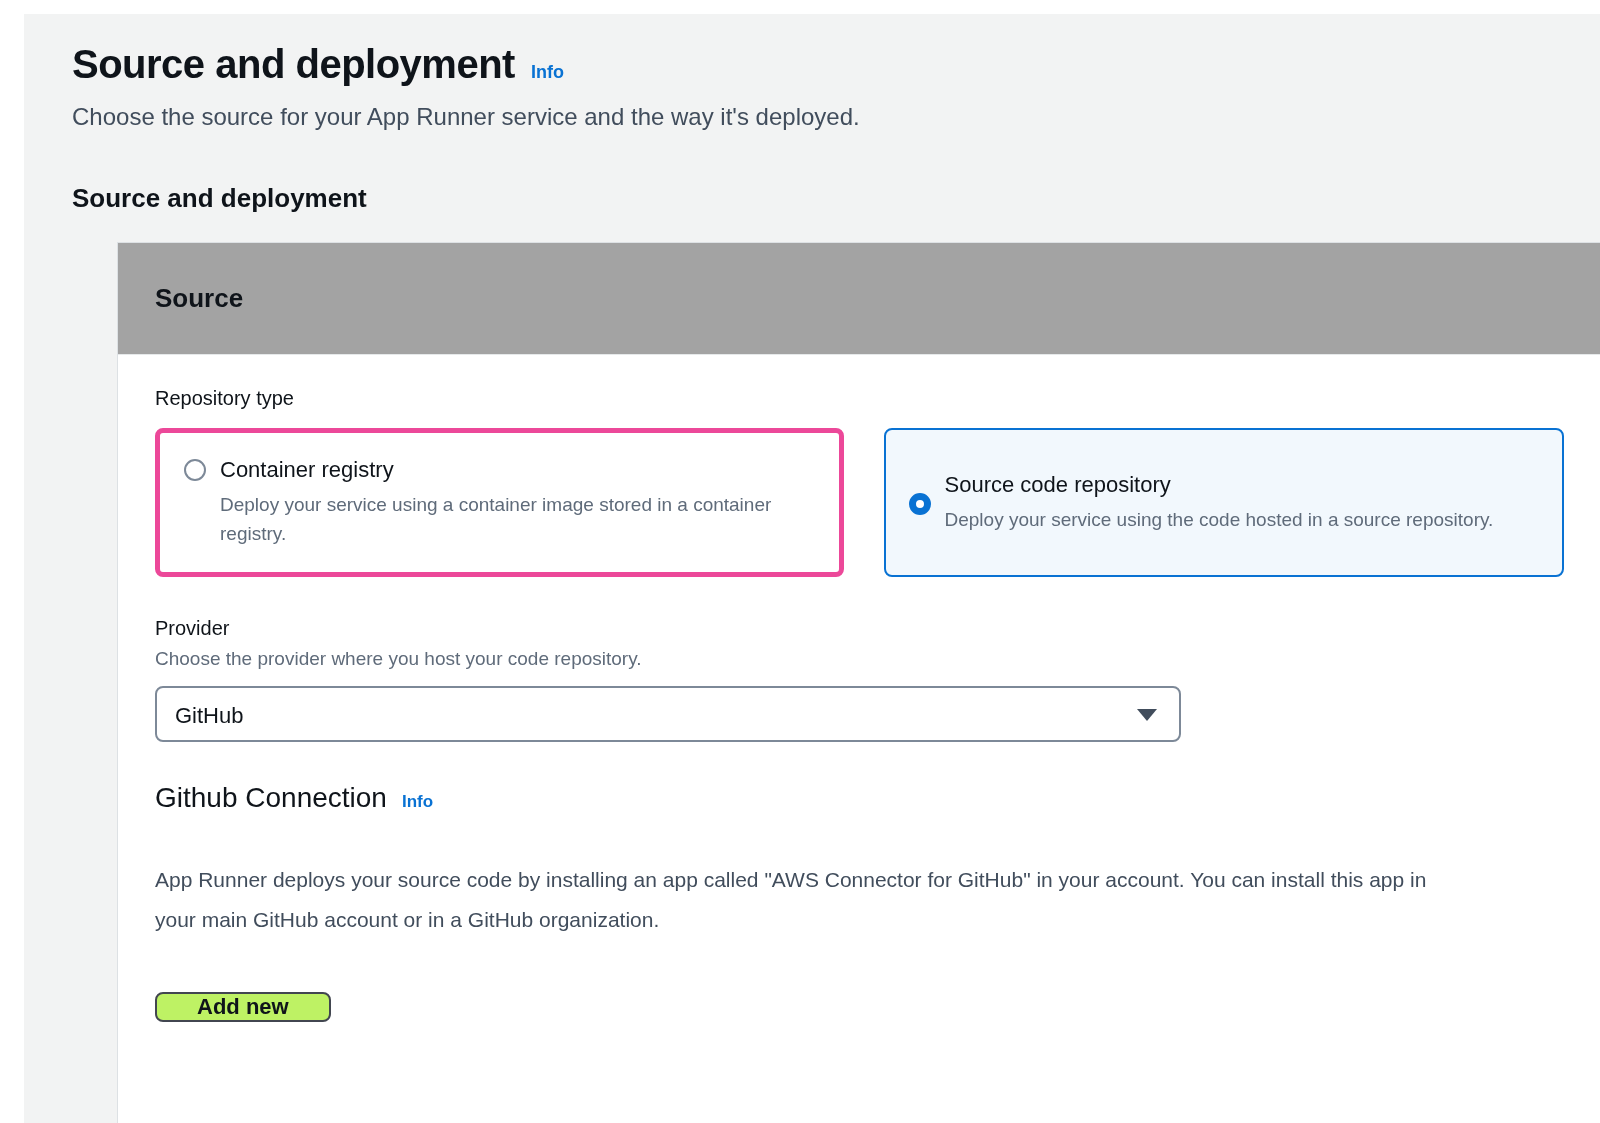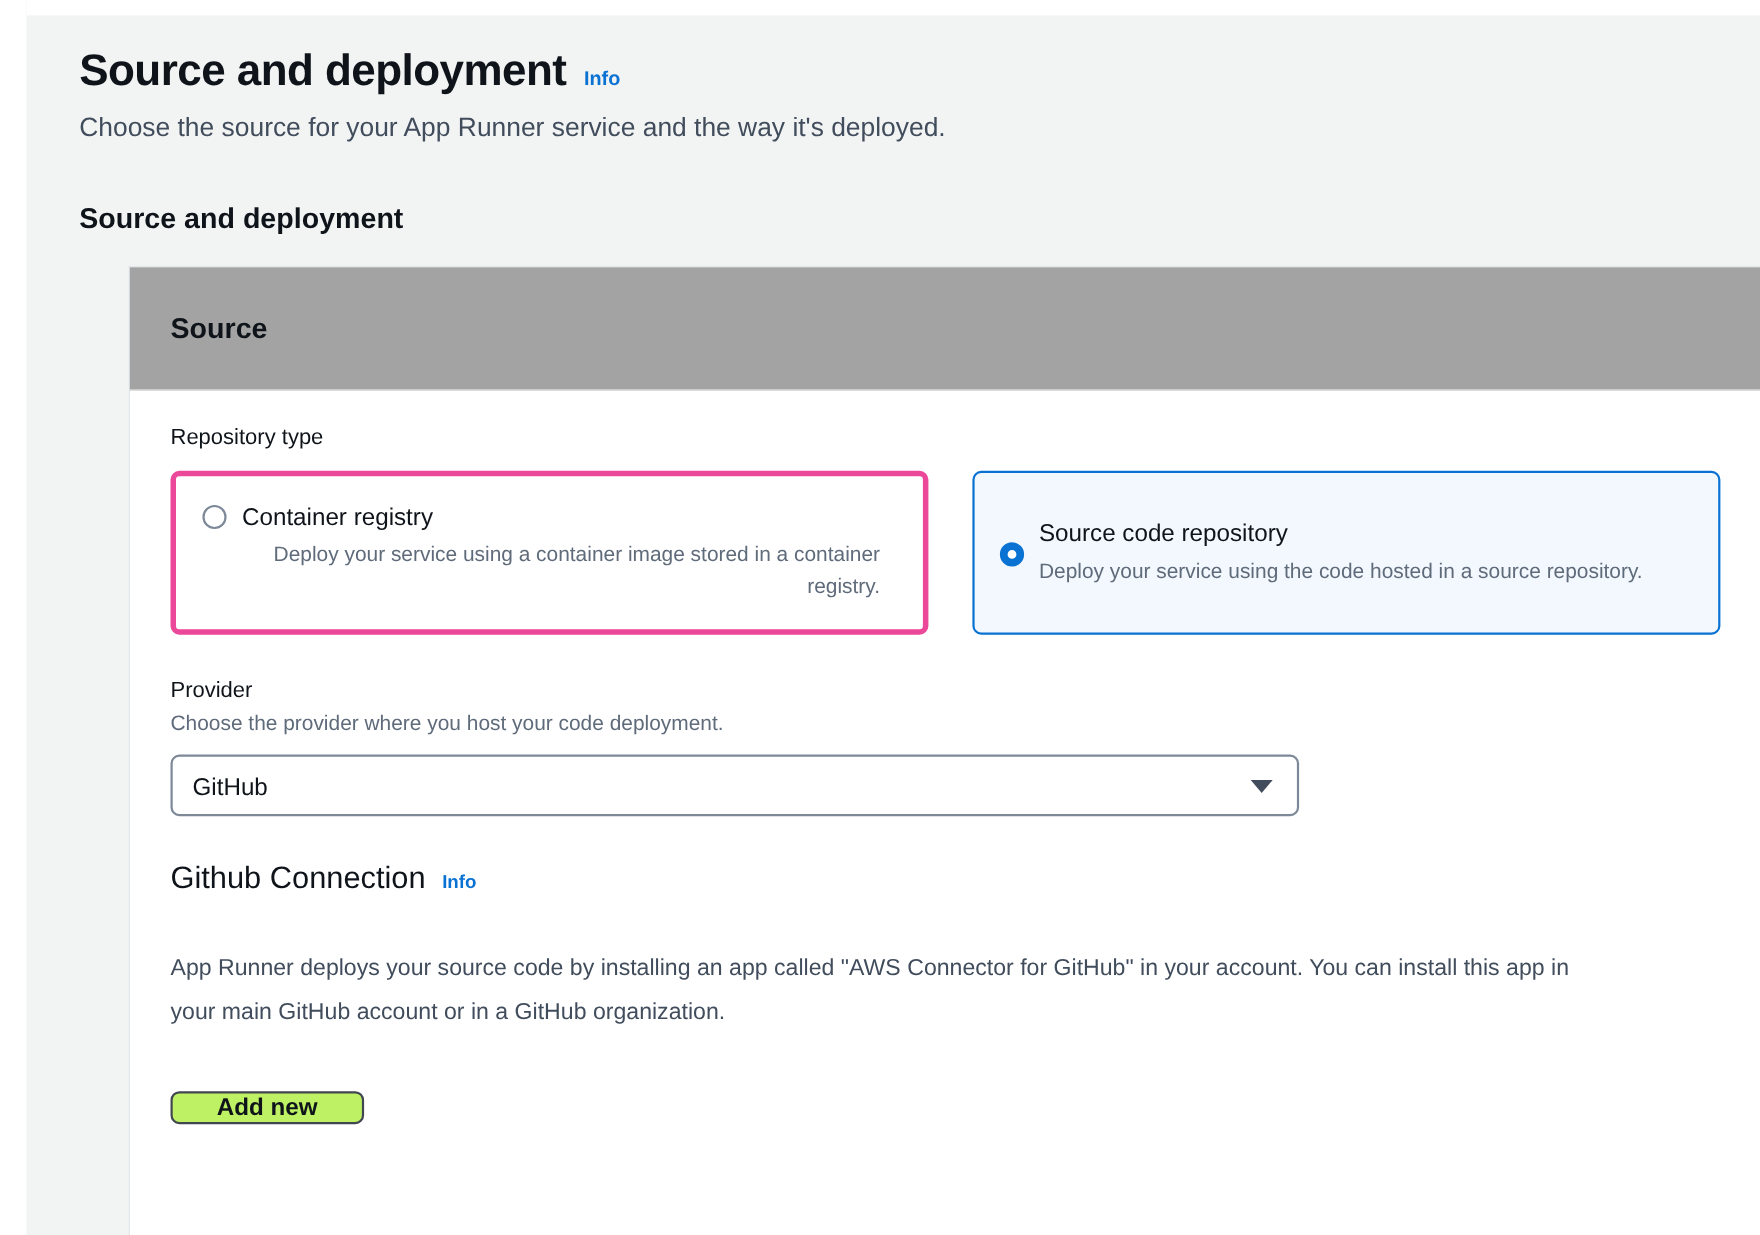--- a/index.html
+++ b/index.html
@@ -118,21 +118,21 @@
     font-size: 22px;
     color: #0f141a;
     line-height: 30px;
   }
   .tile-desc {
     margin-top: 5px;
     font-size: 19px;
     line-height: 29px;
     color: #5f6b7a;
   }
-  .tile-desc.w1 { max-width: 580px; text-align: right; }
+  .tile-desc.w1 { max-width: 580px; }
   .tile-desc.w2 { max-width: 560px; }
   
   .provider-block { margin-top: 40px; }
   .field-desc {
     margin-top: 8px;
     font-size: 19px;
     color: #5f6b7a;
   }
   .select {
     margin-top: 16px;
@@ -237,21 +237,21 @@
             <div>
               <div class="tile-title">Source code repository</div>
               <div class="tile-desc w2">Deploy your service using the code hosted in a source repository.</div>
             </div>
           </div>
 
         </div>
 
         <div class="provider-block">
           <div class="field-label">Provider</div>
-          <div class="field-desc">Choose the provider where you host your code deployment.</div>
+          <div class="field-desc">Choose the provider where you host your code repository.</div>
           <div class="select">
             <span class="select-value">GitHub</span>
             <span class="caret"></span>
           </div>
         </div>
 
         <div class="gh-heading-row">
           <div class="gh-heading">Github Connection</div>
           <a class="info-link gh-info">Info</a>
         </div>

